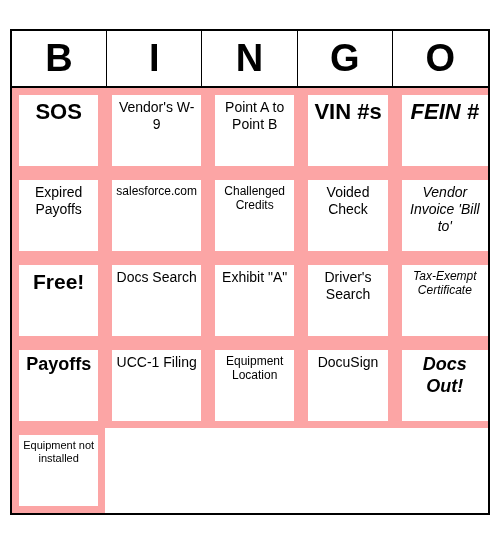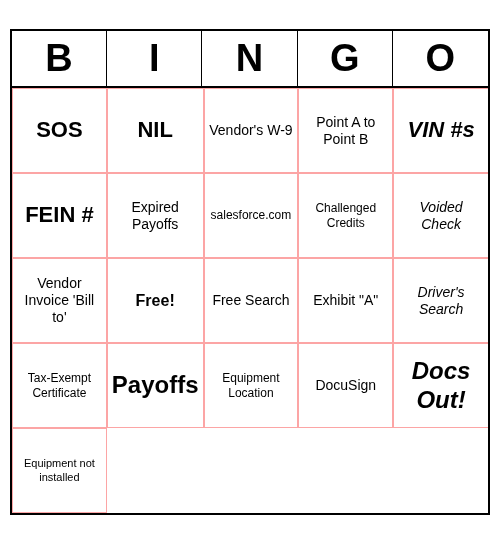--- a/index.html
+++ b/index.html
@@ -42,48 +42,48 @@
       border-right: none;
     }
 
     .bingo-grid {
       display: grid;
       grid-template-columns: repeat(5, 1fr);
       grid-template-rows: repeat(5, 1fr);
     }
 
     .bingo-cell {
-      border: 1px solid #fca5a5;
+      border: 7px solid #fca5a5;
       display: flex;
-      align-items: center;
+      align-items: flex-start;
       justify-content: center;
       text-align: center;
       padding: 4px;
       min-height: 85px;
       font-size: 14px;
       line-height: 1.2;
     }
 
     .bingo-cell:nth-child(5n) {
       border-right: none;
       font-style: italic;
     }
 
     .bingo-cell.large-text {
       font-size: 22px;
       font-weight: bold;
     }
 
     .bingo-cell.medium-text {
-      font-size: 24px;
+      font-size: 18px;
       font-weight: bold;
     }
 
     .bingo-cell.free-cell {
-      font-size: 16px;
+      font-size: 21px;
       font-weight: bold;
     }
 
     .bingo-cell.small-text {
       font-size: 12px;
     }
 
     .bingo-cell.xsmall-text {
       font-size: 11px;
     }
@@ -95,23 +95,20 @@
   <div class="bingo-header">
   <div class="bingo-header-cell">B</div>
       <div class="bingo-header-cell">I</div>
       <div class="bingo-header-cell">N</div>
       <div class="bingo-header-cell">G</div>
       <div class="bingo-header-cell">O</div>
     </div>
   <div class="bingo-grid">
   <div class="bingo-cell large-text">
         <span>SOS</span>
-      </div>
-      <div class="bingo-cell large-text">
-        <span>NIL</span>
       </div>
       <div class="bingo-cell ">
         <span>Vendor's W-9</span>
       </div>
       <div class="bingo-cell ">
         <span>Point A to Point B</span>
       </div>
       <div class="bingo-cell large-text">
         <span>VIN #s</span>
       </div>
@@ -130,33 +127,36 @@
       <div class="bingo-cell ">
         <span>Voided Check</span>
       </div>
       <div class="bingo-cell ">
         <span>Vendor Invoice 'Bill to'</span>
       </div>
       <div class="bingo-cell free-cell">
         <span>Free!</span>
       </div>
       <div class="bingo-cell ">
-        <span>Free Search</span>
+        <span>Docs Search</span>
       </div>
       <div class="bingo-cell ">
         <span>Exhibit "A"</span>
       </div>
       <div class="bingo-cell ">
         <span>Driver's Search</span>
       </div>
       <div class="bingo-cell small-text">
         <span>Tax-Exempt Certificate</span>
       </div>
       <div class="bingo-cell medium-text">
         <span>Payoffs</span>
+      </div>
+      <div class="bingo-cell ">
+        <span>UCC-1 Filing</span>
       </div>
       <div class="bingo-cell small-text">
         <span>Equipment Location</span>
       </div>
       <div class="bingo-cell ">
         <span>DocuSign</span>
       </div>
       <div class="bingo-cell medium-text">
         <span>Docs Out!</span>
       </div>

